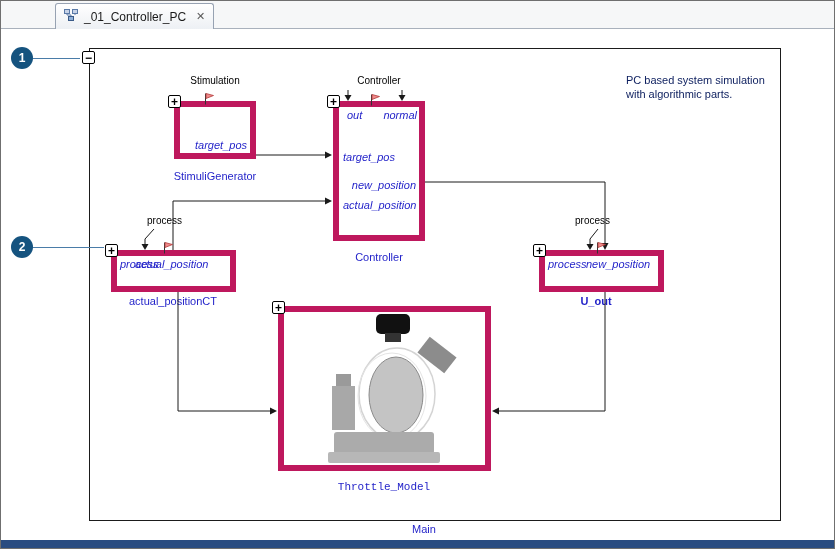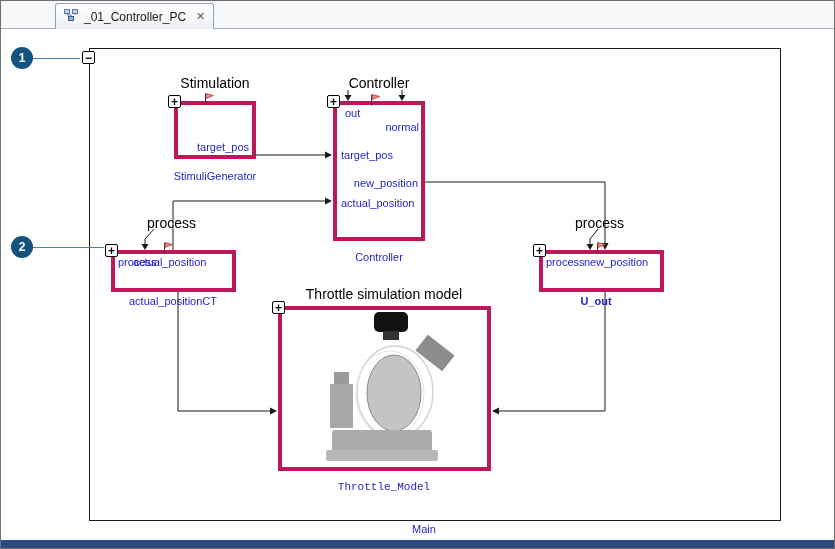--- a/index.html
+++ b/index.html
@@ -14,25 +14,25 @@
             background:#f6f7f8; border-bottom:1px solid #a9b1bc; z-index:2; }
   .tab { position:absolute; left:54px; top:2px; height:26px; display:flex; align-items:center;
          gap:6px; padding:0 8px; background:linear-gradient(#ffffff,#edf0f4);
          border:1px solid #97a2b2; border-bottom:none; border-radius:3px 3px 0 0;
          font-size:12px; color:#1a1a1a;justify-content:space-between; }
   .tab-close { color:#5a5a5a; font-size:11px; margin-left:4px; }
 
   
   .frame { position:absolute; left:88px; top:47px; width:692px; height:473px;
            border:1px solid #1b1b1b; background:#ffffff; z-index:1; }
-  .block { position:absolute; background:#ffffff; border:4px solid #be185d; z-index:2; }
+  .block { position:absolute; background:#ffffff; border:6px solid #be185d; z-index:2;font-style:italic; }
   .port  { position:absolute; font-size:11px; color:#1f1fc8; white-space:nowrap; }
   .blabel{ position:absolute; font-size:11px; color:#1f1fc8; text-align:center;
            white-space:nowrap; z-index:2; }
-  .klabel{ position:absolute; font-size:14px; color:#000000; text-align:center;
+  .klabel{ position:absolute; font-size:10px; color:#000000; text-align:center;
            white-space:nowrap; z-index:2; }
   .annotation { position:absolute; left:625px; top:72px; font-size:11px; color:#0c1e5e;
                 line-height:14px; z-index:2; }
 
   .btn { position:absolute; width:13px; height:13px; background:#ffffff; border:1px solid #000;
          border-radius:2px; font-size:12px; font-weight:bold; color:#000;
          display:flex; align-items:center; justify-content:center; line-height:1; z-index:5; }
 
   .wires { position:absolute; left:0; top:0; width:835px; height:549px; z-index:3;
            pointer-events:none; }
@@ -73,53 +73,54 @@
   <div class="callout-line" style="left:32px;top:57px;width:47px;"></div>
   <div class="callout" style="left:10px;top:235px;">
     <span>2</span>
   </div>
   <div class="callout-line" style="left:32px;top:246px;width:71px;"></div>
 
   <div class="frame"></div>
   <div class="blabel" style="left:373px;top:522px;width:100px;">Main</div>
 
   <div class="annotation">
+    <div>PC based system simulation</div>
+    <div>with algorithmic parts.</div>
   </div>
 
   <div class="klabel" style="left:164px;top:74px;width:100px;">Stimulation</div>
   <div class="block" style="left:173px;top:100px;width:82px;height:58px;">
     <span class="port" style="right:3px;bottom:2px;">target_pos</span>
   </div>
   <div class="blabel" style="left:148px;top:169px;width:132px;">StimuliGenerator</div>
 
   <div class="klabel" style="left:328px;top:74px;width:100px;">Controller</div>
   <div class="block" style="left:332px;top:100px;width:92px;height:140px;">
     <span class="port" style="left:8px;top:2px;">out</span>
-    <span class="port" style="right:2px;top:16px;">normal</span>
+    <span class="port" style="right:2px;top:2px;">normal</span>
     <span class="port" style="left:4px;top:44px;">target_pos</span>
     <span class="port" style="right:3px;top:72px;">new_position</span>
     <span class="port" style="left:4px;top:92px;">actual_position</span>
   </div>
   <div class="blabel" style="left:318px;top:250px;width:120px;">Controller</div>
 
   <div class="klabel" style="left:146px;top:214px;">process</div>
   <div class="block" style="left:110px;top:249px;width:125px;height:42px;">
     <span class="port" style="left:18px;top:2px;z-index:1;">actual_position</span>
     <span class="port" style="left:3px;top:2px;z-index:2;">process</span>
   </div>
   <div class="blabel" style="left:107px;top:294px;width:130px;text-align:center;">actual_positionCT</div>
 
   <div class="klabel" style="left:574px;top:214px;">process</div>
   <div class="block" style="left:538px;top:249px;width:125px;height:42px;">
     <span class="port" style="left:3px;top:2px;">process</span>
     <span class="port" style="left:41px;top:2px;">new_position</span>
   </div>
   <div class="blabel" style="left:530px;top:294px;width:130px;font-weight:bold;">U_out</div>
 
-  <div class="klabel" style="left:303px;top:285px;width:160px;">Throttle simulation model</div>
   <div class="block" style="left:277px;top:305px;width:213px;height:165px;">
     <svg width="211" height="163" viewBox="0 0 211 163">
       <ellipse cx="113" cy="82" rx="38" ry="46" fill="none" stroke="#d4d4d4" stroke-width="1.5"></ellipse>
       <ellipse cx="108" cy="84" rx="34" ry="43" fill="none" stroke="#e4e4e4" stroke-width="1"></ellipse>
       <rect x="136" y="33" width="34" height="20" fill="#8c8c8c" transform="rotate(38 153 43)"></rect>
       <ellipse cx="112" cy="83" rx="27" ry="38" fill="#c4c4c4" stroke="#8a8a8a"></ellipse>
       <rect x="92" y="2" width="34" height="20" rx="5" fill="#111111"></rect>
       <rect x="101" y="21" width="16" height="9" fill="#333333"></rect>
       <rect x="52" y="62" width="15" height="14" fill="#9a9a9a"></rect>
       <rect x="48" y="74" width="23" height="44" fill="#a8a8a8"></rect>

